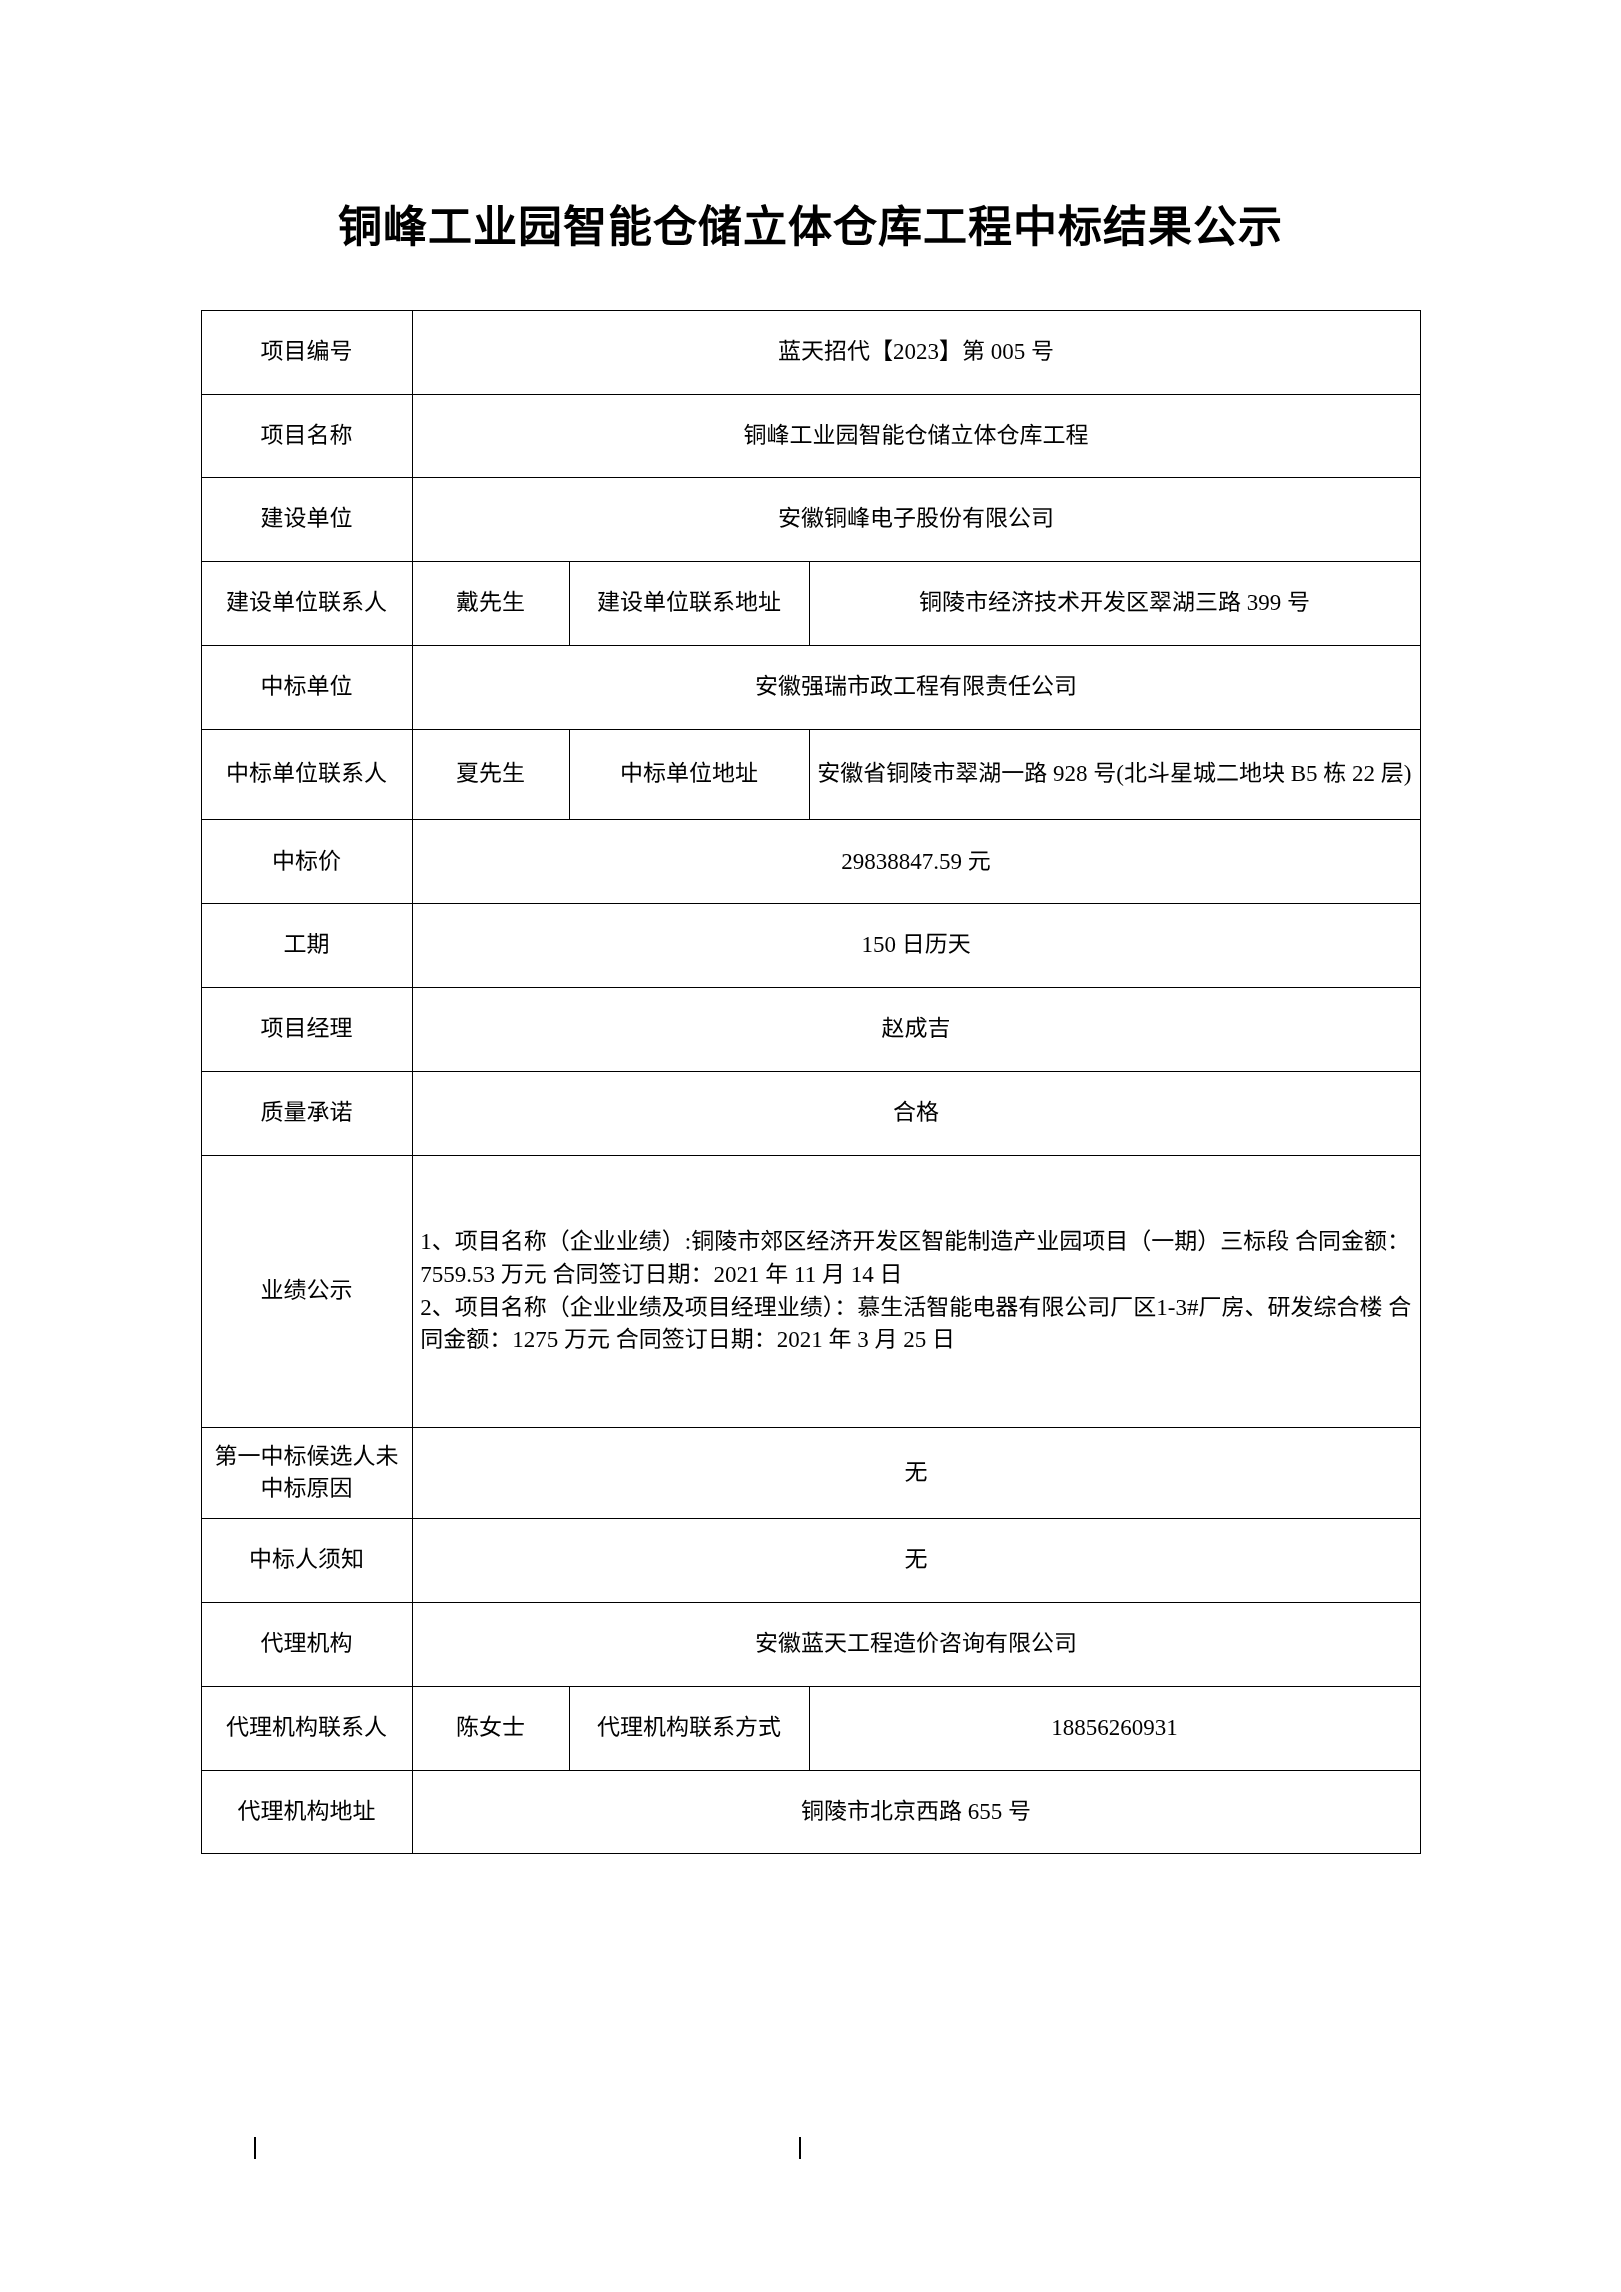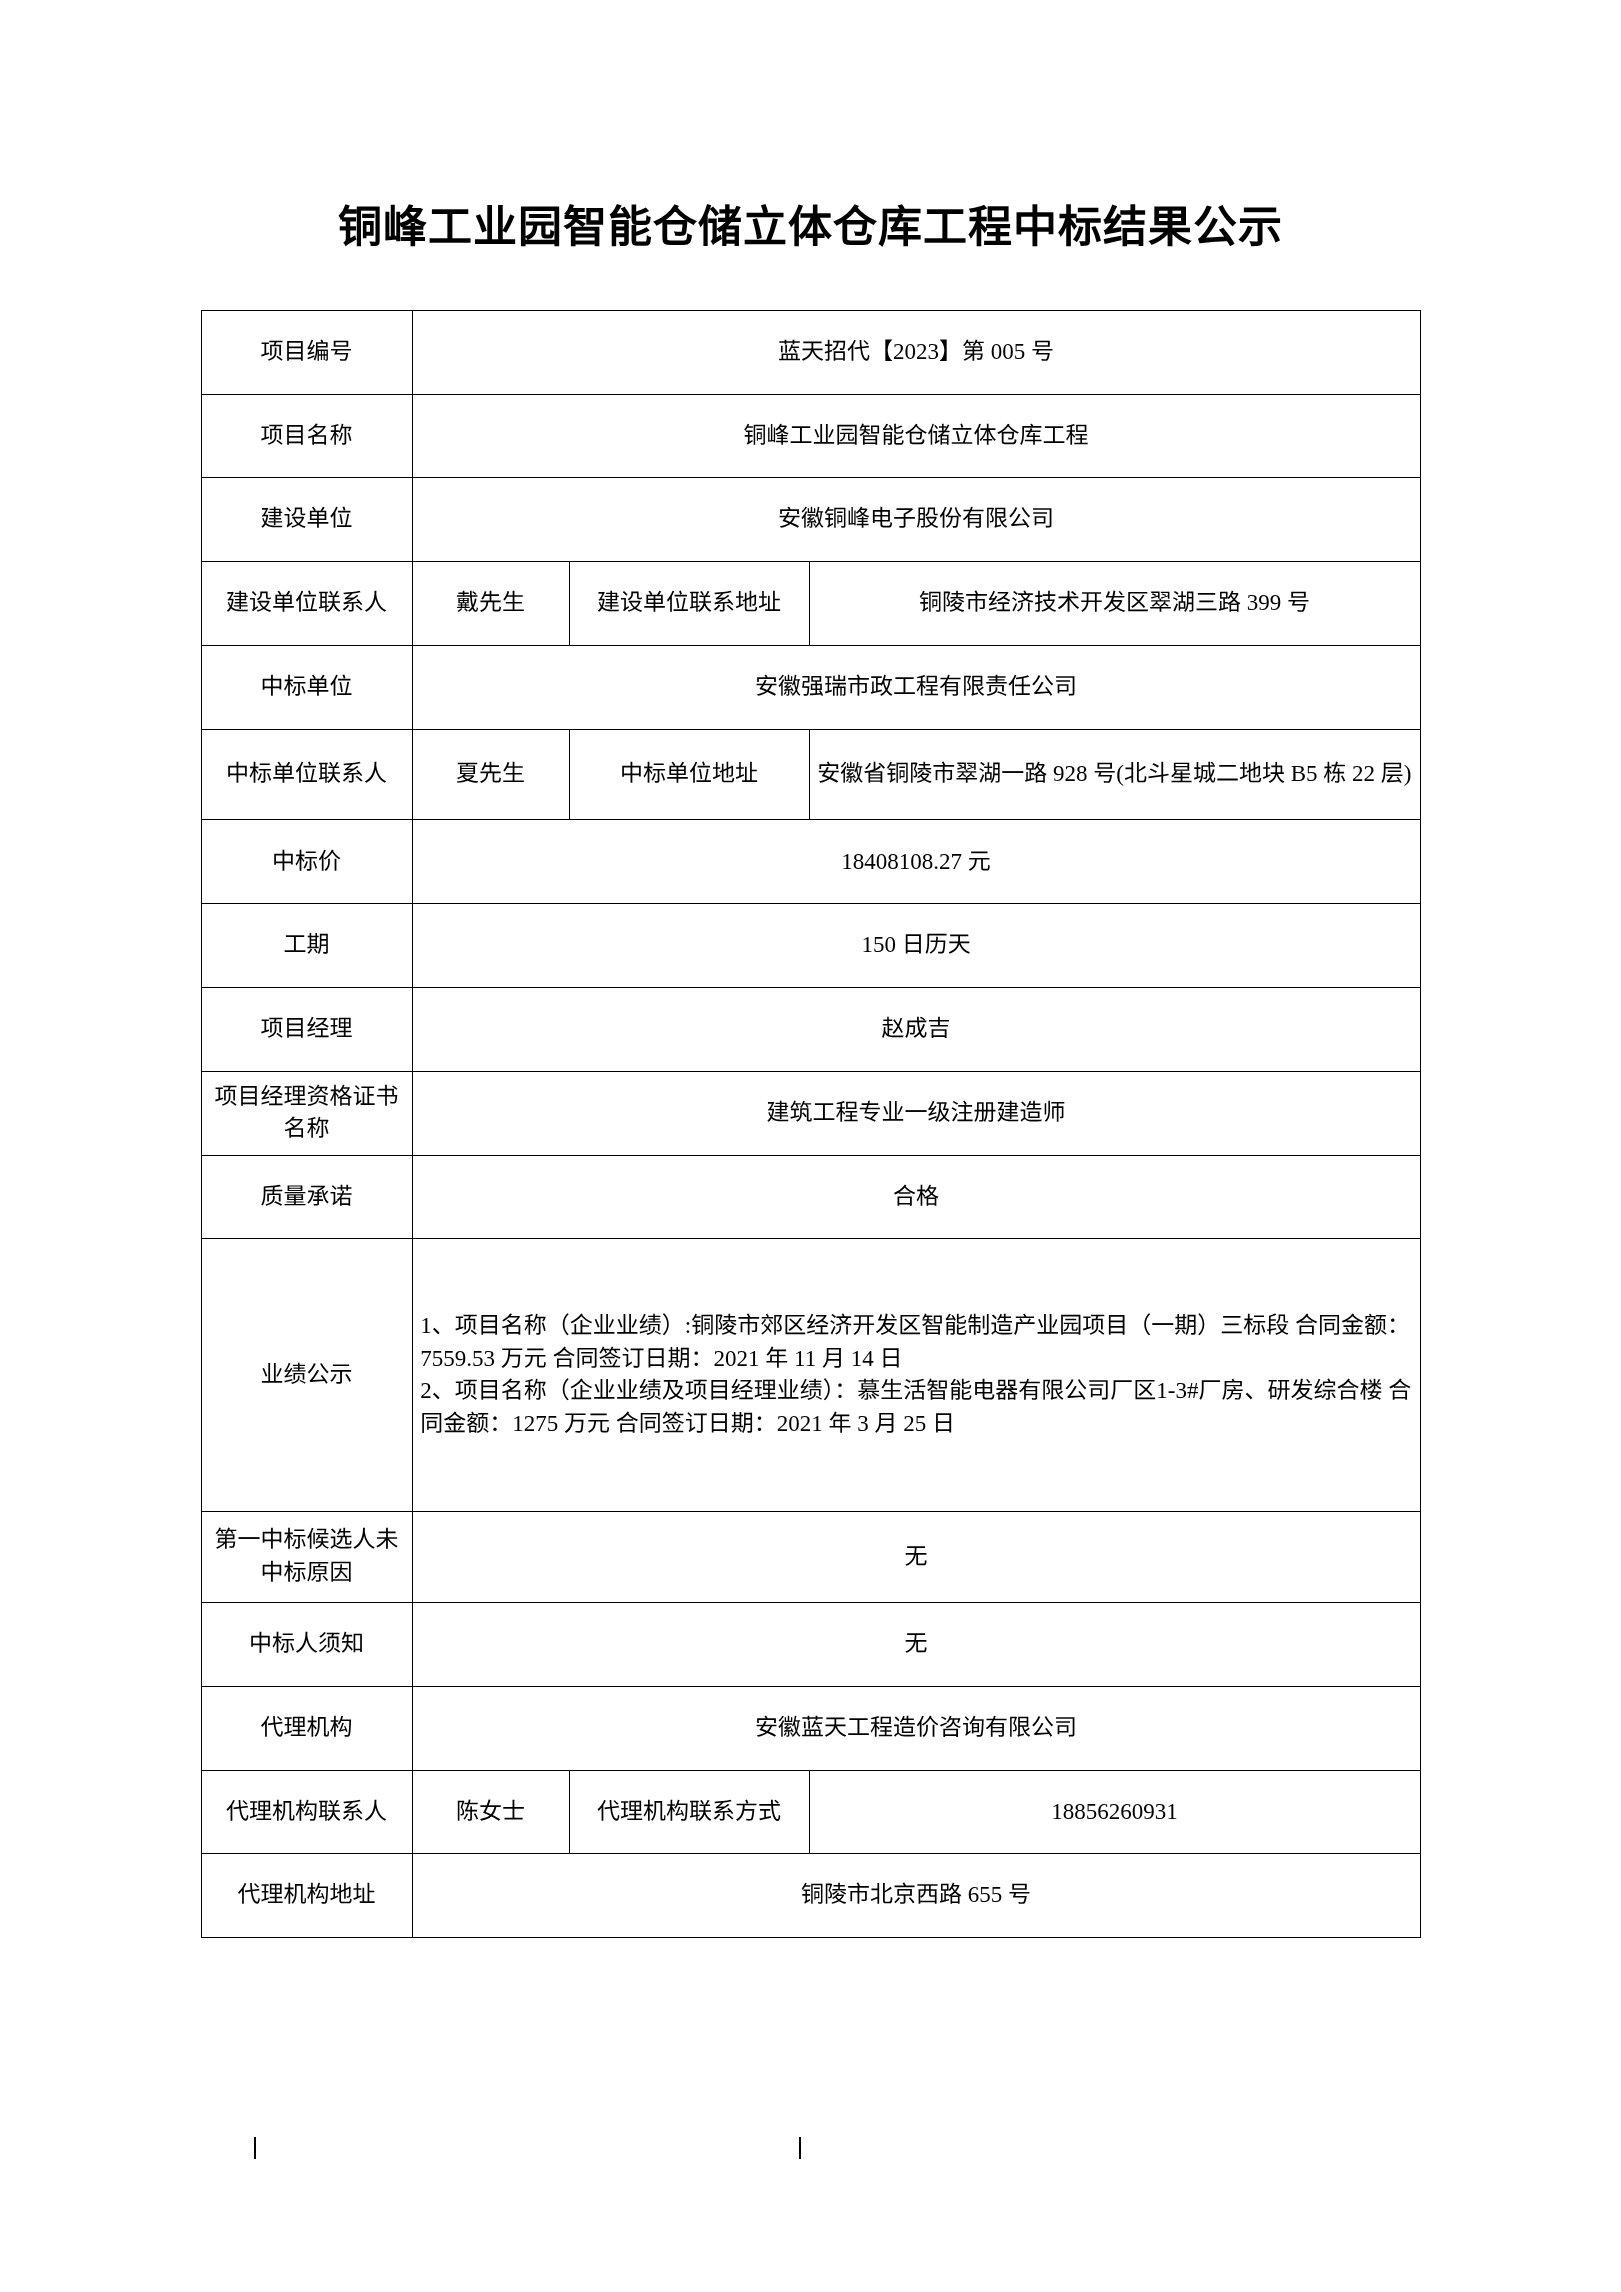--- a/index.html
+++ b/index.html
@@ -129,33 +129,29 @@
           <td class="center cell-h" colspan="3">安徽强瑞市政工程有限责任公司</td>
         </tr>
         <tr>
           <td class="label cell-h2">中标单位联系人</td>
           <td class="center cell-h2">夏先生</td>
           <td class="center cell-h2">中标单位地址</td>
           <td class="left cell-h2">安徽省铜陵市翠湖一路 928 号(北斗星城二地块 B5 栋 22 层)</td>
         </tr>
         <tr>
           <td class="label cell-h">中标价</td>
-          <td class="center cell-h" colspan="3">18408108.27 元</td>
+          <td class="center cell-h" colspan="3">29838847.59 元</td>
         </tr>
         <tr>
           <td class="label cell-h">工期</td>
           <td class="center cell-h" colspan="3">150 日历天</td>
         </tr>
         <tr>
           <td class="label cell-h">项目经理</td>
           <td class="center cell-h" colspan="3">赵成吉</td>
-        </tr>
-        <tr>
-          <td class="label cell-h">项目经理资格证书名称</td>
-          <td class="center cell-h" colspan="3">建筑工程专业一级注册建造师</td>
         </tr>
         <tr>
           <td class="label cell-h">质量承诺</td>
           <td class="center cell-h" colspan="3">合格</td>
         </tr>
         <tr>
           <td class="label" style="height:260px">业绩公示</td>
           <td class="perf-cell" colspan="3">
             <p>1、项目名称（企业业绩）:铜陵市郊区经济开发区智能制造产业园项目（一期）三标段  合同金额：7559.53 万元    合同签订日期：2021 年 11 月 14 日</p>
             <p>2、项目名称（企业业绩及项目经理业绩）：慕生活智能电器有限公司厂区1-3#厂房、研发综合楼   合同金额：1275 万元    合同签订日期：2021 年 3 月 25 日</p>

